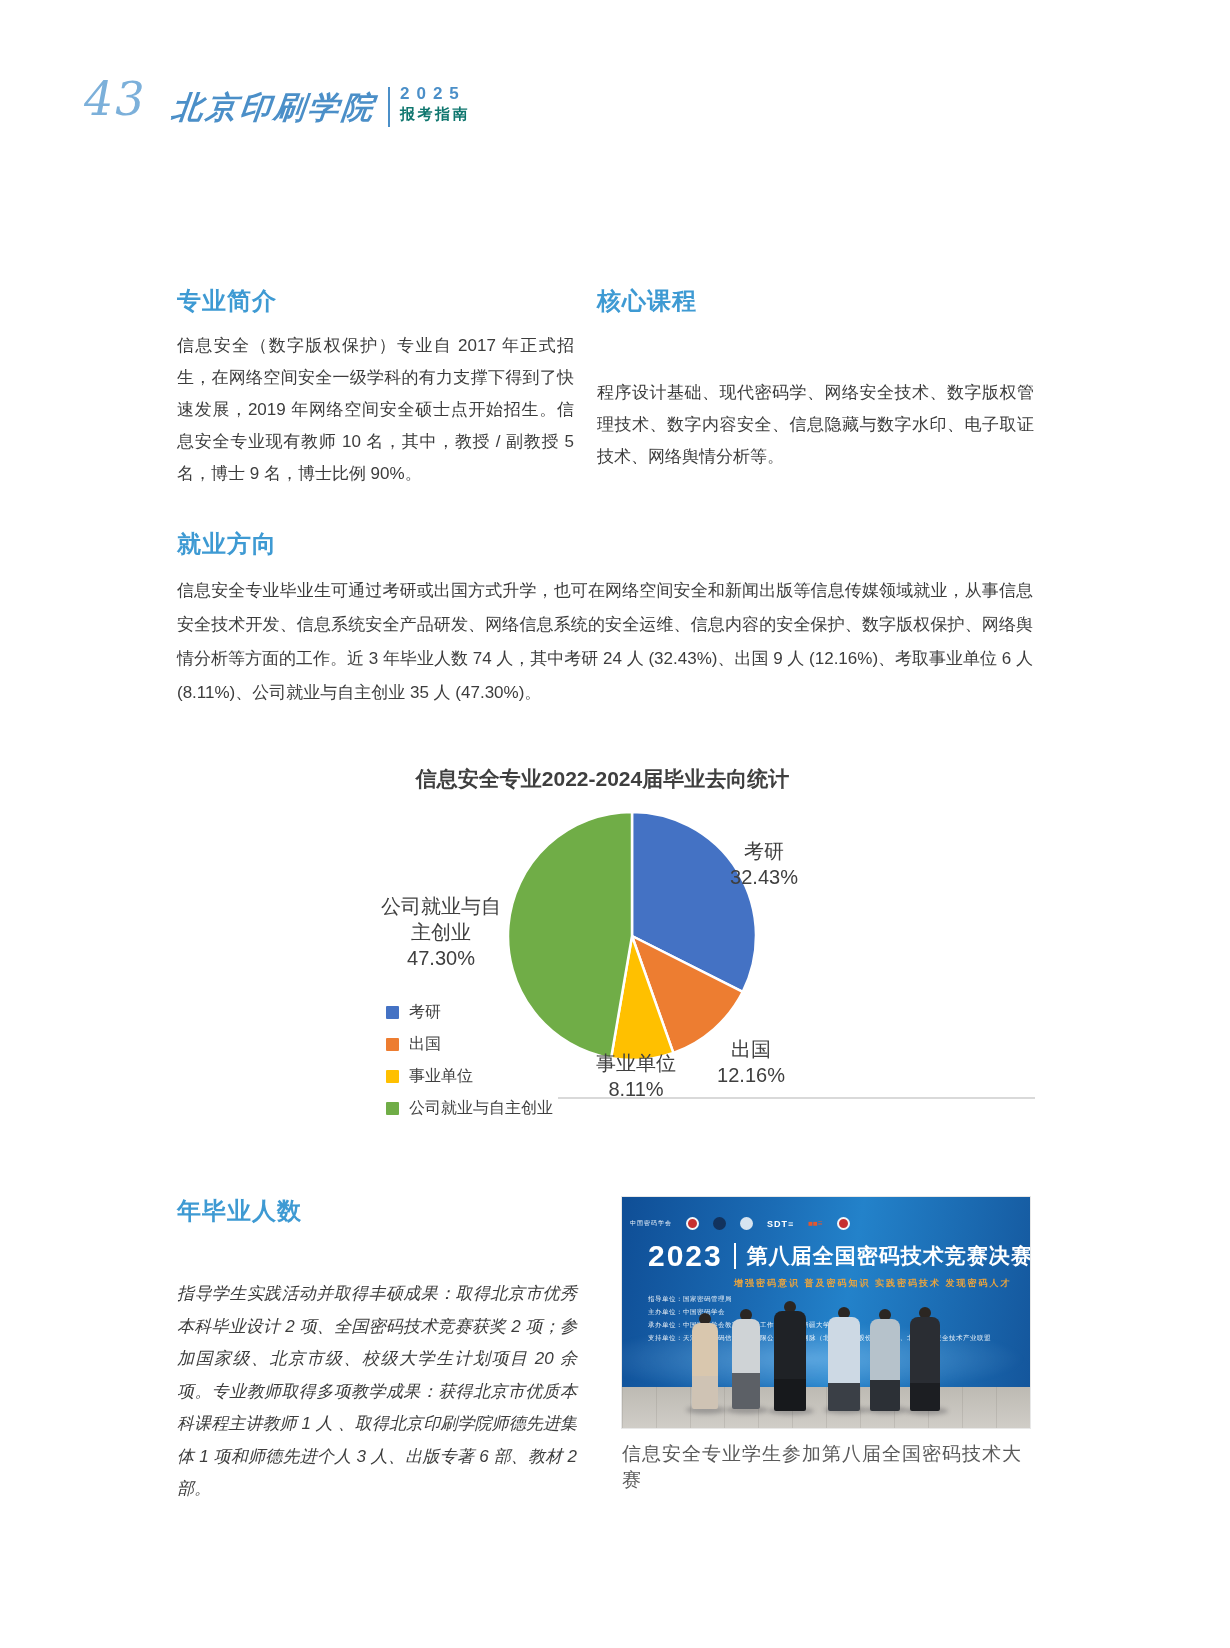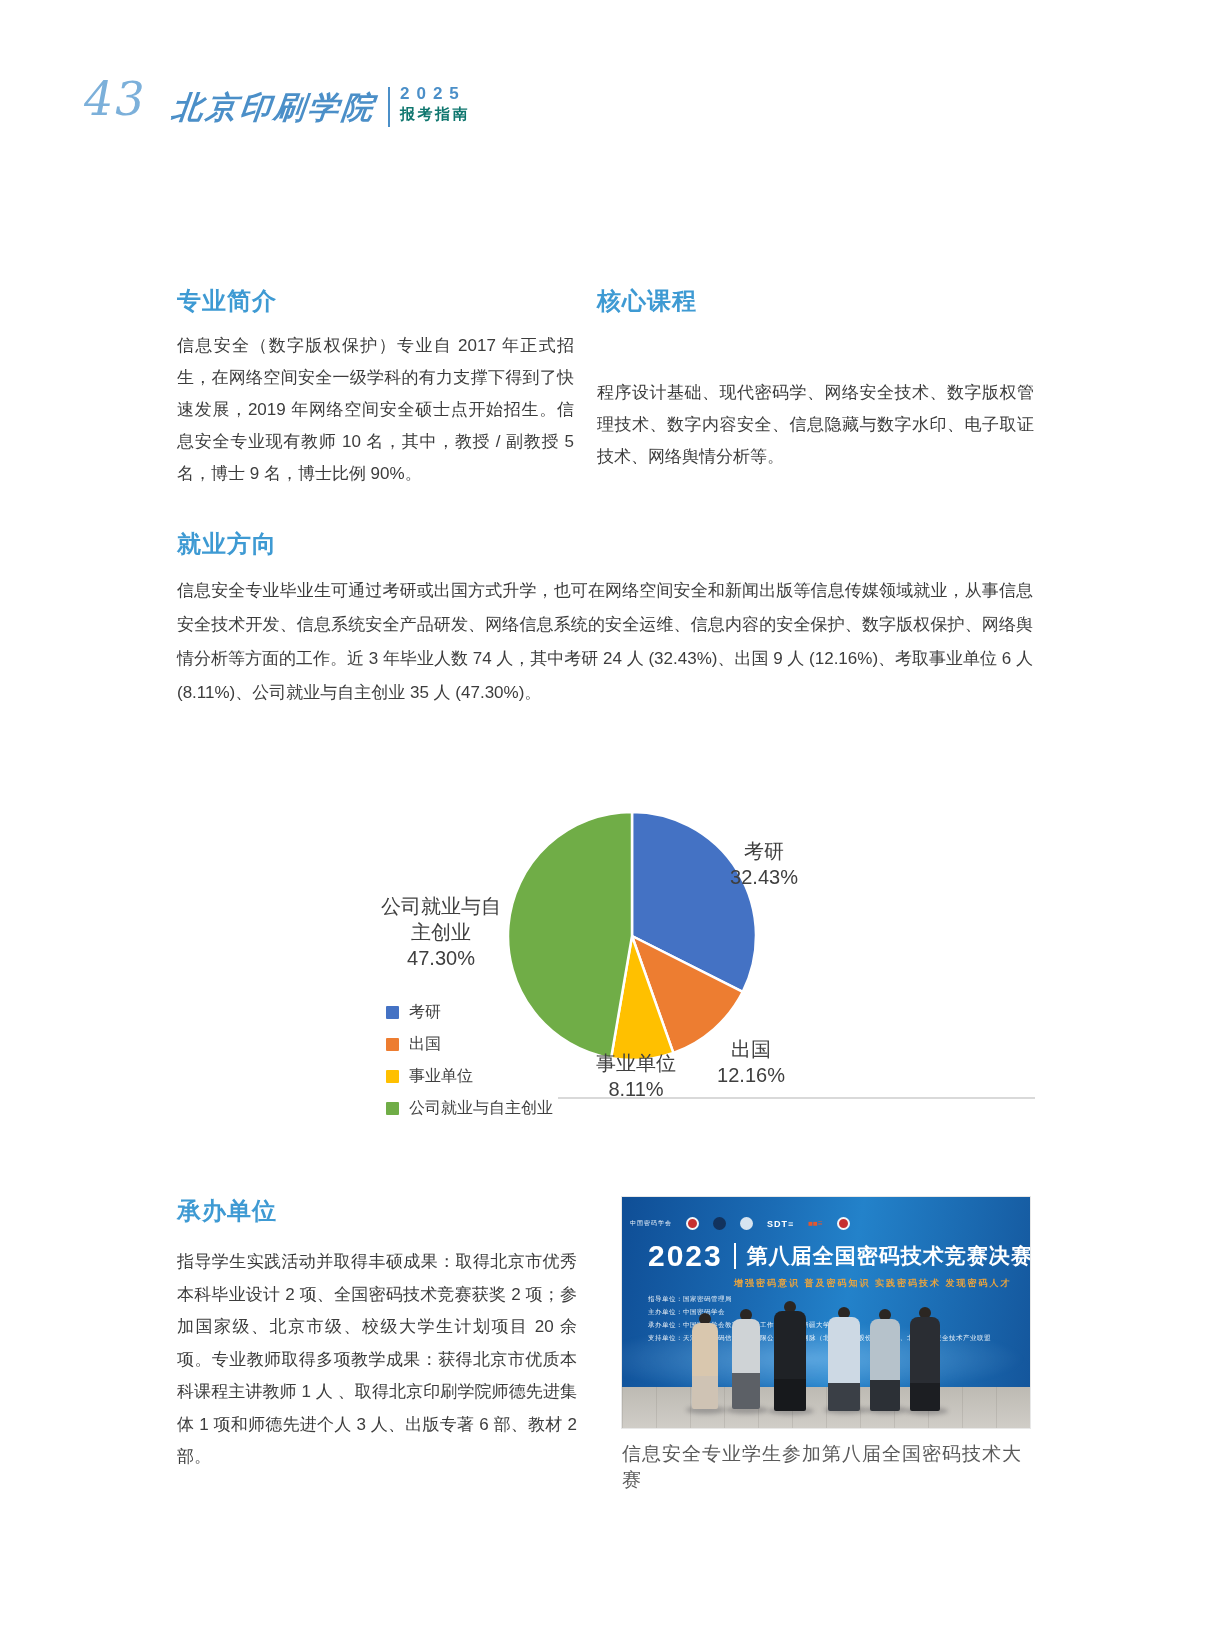--- a/index.html
+++ b/index.html
@@ -93,20 +93,21 @@
 
   <div class="abs sec-heading" style="left:177px; top:285px;">专业简介</div>
   <div class="abs body-text" style="left:177px; top:330px; width:397px;">信息安全（数字版权保护）专业自 2017 年正式招生，在网络空间安全一级学科的有力支撑下得到了快速发展，2019 年网络空间安全硕士点开始招生。信息安全专业现有教师 10 名，其中，教授 / 副教授 5 名，博士 9 名，博士比例 90%。</div>
 
   <div class="abs sec-heading" style="left:597px; top:285px;">核心课程</div>
   <div class="abs body-text" style="left:597px; top:330px; width:437px;margin-top:47px;">程序设计基础、现代密码学、网络安全技术、数字版权管理技术、数字内容安全、信息隐藏与数字水印、电子取证技术、网络舆情分析等。</div>
 
   <div class="abs sec-heading" style="left:177px; top:528px;">就业方向</div>
   <div class="abs body-text" style="left:177px; top:574px; width:856px; line-height:34px;">信息安全专业毕业生可通过考研或出国方式升学，也可在网络空间安全和新闻出版等信息传媒领域就业，从事信息安全技术开发、信息系统安全产品研发、网络信息系统的安全运维、信息内容的安全保护、数字版权保护、网络舆情分析等方面的工作。近 3 年毕业人数 74 人，其中考研 24 人 (32.43%)、出国 9 人 (12.16%)、考取事业单位 6 人 (8.11%)、公司就业与自主创业 35 人 (47.30%)。</div>
 
+  <div class="abs chart-title">信息安全专业2022-2024届毕业去向统计</div>
   <div class="abs pie-wrap">
     <svg id="pie-svg" width="252" height="252" viewBox="0 0 252 252">
         <path d="M126,126 L126.00,2.00 A124,124 0 0 1 236.73,181.81 Z" fill="#4472c4" stroke="#ffffff" stroke-width="2.5" stroke-linejoin="round"></path>
         <path d="M126,126 L236.73,181.81 A124,124 0 0 1 167.34,242.90 Z" fill="#ed7d31" stroke="#ffffff" stroke-width="2.5" stroke-linejoin="round"></path>
         <path d="M126,126 L167.34,242.90 A124,124 0 0 1 105.06,248.22 Z" fill="#ffc000" stroke="#ffffff" stroke-width="2.5" stroke-linejoin="round"></path>
         <path d="M126,126 L105.06,248.22 A124,124 0 0 1 126.00,2.00 Z" fill="#70ad47" stroke="#ffffff" stroke-width="2.5" stroke-linejoin="round"></path>
       </svg>
   </div>
   <div class="abs pie-label" style="left:718px; top:838px; width:92px;">
       <div>考研</div>
@@ -137,22 +138,22 @@
         <span class="legend-swatch" style="background: rgb(255, 192, 0);"></span>
         <span class="legend-text">事业单位</span>
       </div>
       <div class="legend-item">
         <span class="legend-swatch" style="background: rgb(112, 173, 71);"></span>
         <span class="legend-text">公司就业与自主创业</span>
       </div>
     </div>
   <div class="abs chart-baseline"></div>
 
-  <div class="abs sec-heading" style="left:177px; top:1195px;">承办单位</div>
-  <div class="abs body-text" style="left:177px; top:1246px; width:400px; line-height:32.5px;">指导学生实践活动并取得丰硕成果：取得北京市优秀本科毕业设计 2 项、全国密码技术竞赛获奖 2 项；参加国家级、北京市级、校级大学生计划项目 20 余项。专业教师取得多项教学成果：获得北京市优质本科课程主讲教师 1 人 、取得北京印刷学院师德先进集体 1 项和师德先进个人 3 人、出版专著 6 部、教材 2 部。</div>
+  <div class="abs sec-heading" style="left:177px; top:1195px;">年毕业人数</div>
+  <div class="abs body-text" style="left:177px; top:1278px; width:400px; line-height:32.5px;font-style:italic;">指导学生实践活动并取得丰硕成果：取得北京市优秀本科毕业设计 2 项、全国密码技术竞赛获奖 2 项；参加国家级、北京市级、校级大学生计划项目 20 余项。专业教师取得多项教学成果：获得北京市优质本科课程主讲教师 1 人 、取得北京印刷学院师德先进集体 1 项和师德先进个人 3 人、出版专著 6 部、教材 2 部。</div>
 
   <div class="abs photo">
     <div class="banner">
       <div class="banner-streak"></div>
       <div class="logo-strip">
         <span class="logo-txt">中国密码学会</span>
         <span class="logo-ring"></span>
         <span class="logo-dot" style="background:#12335e;"></span>
         <span class="logo-dot" style="background:#d7e4f0;"></span>
         <span class="logo-sdt">SDT≡</span>

